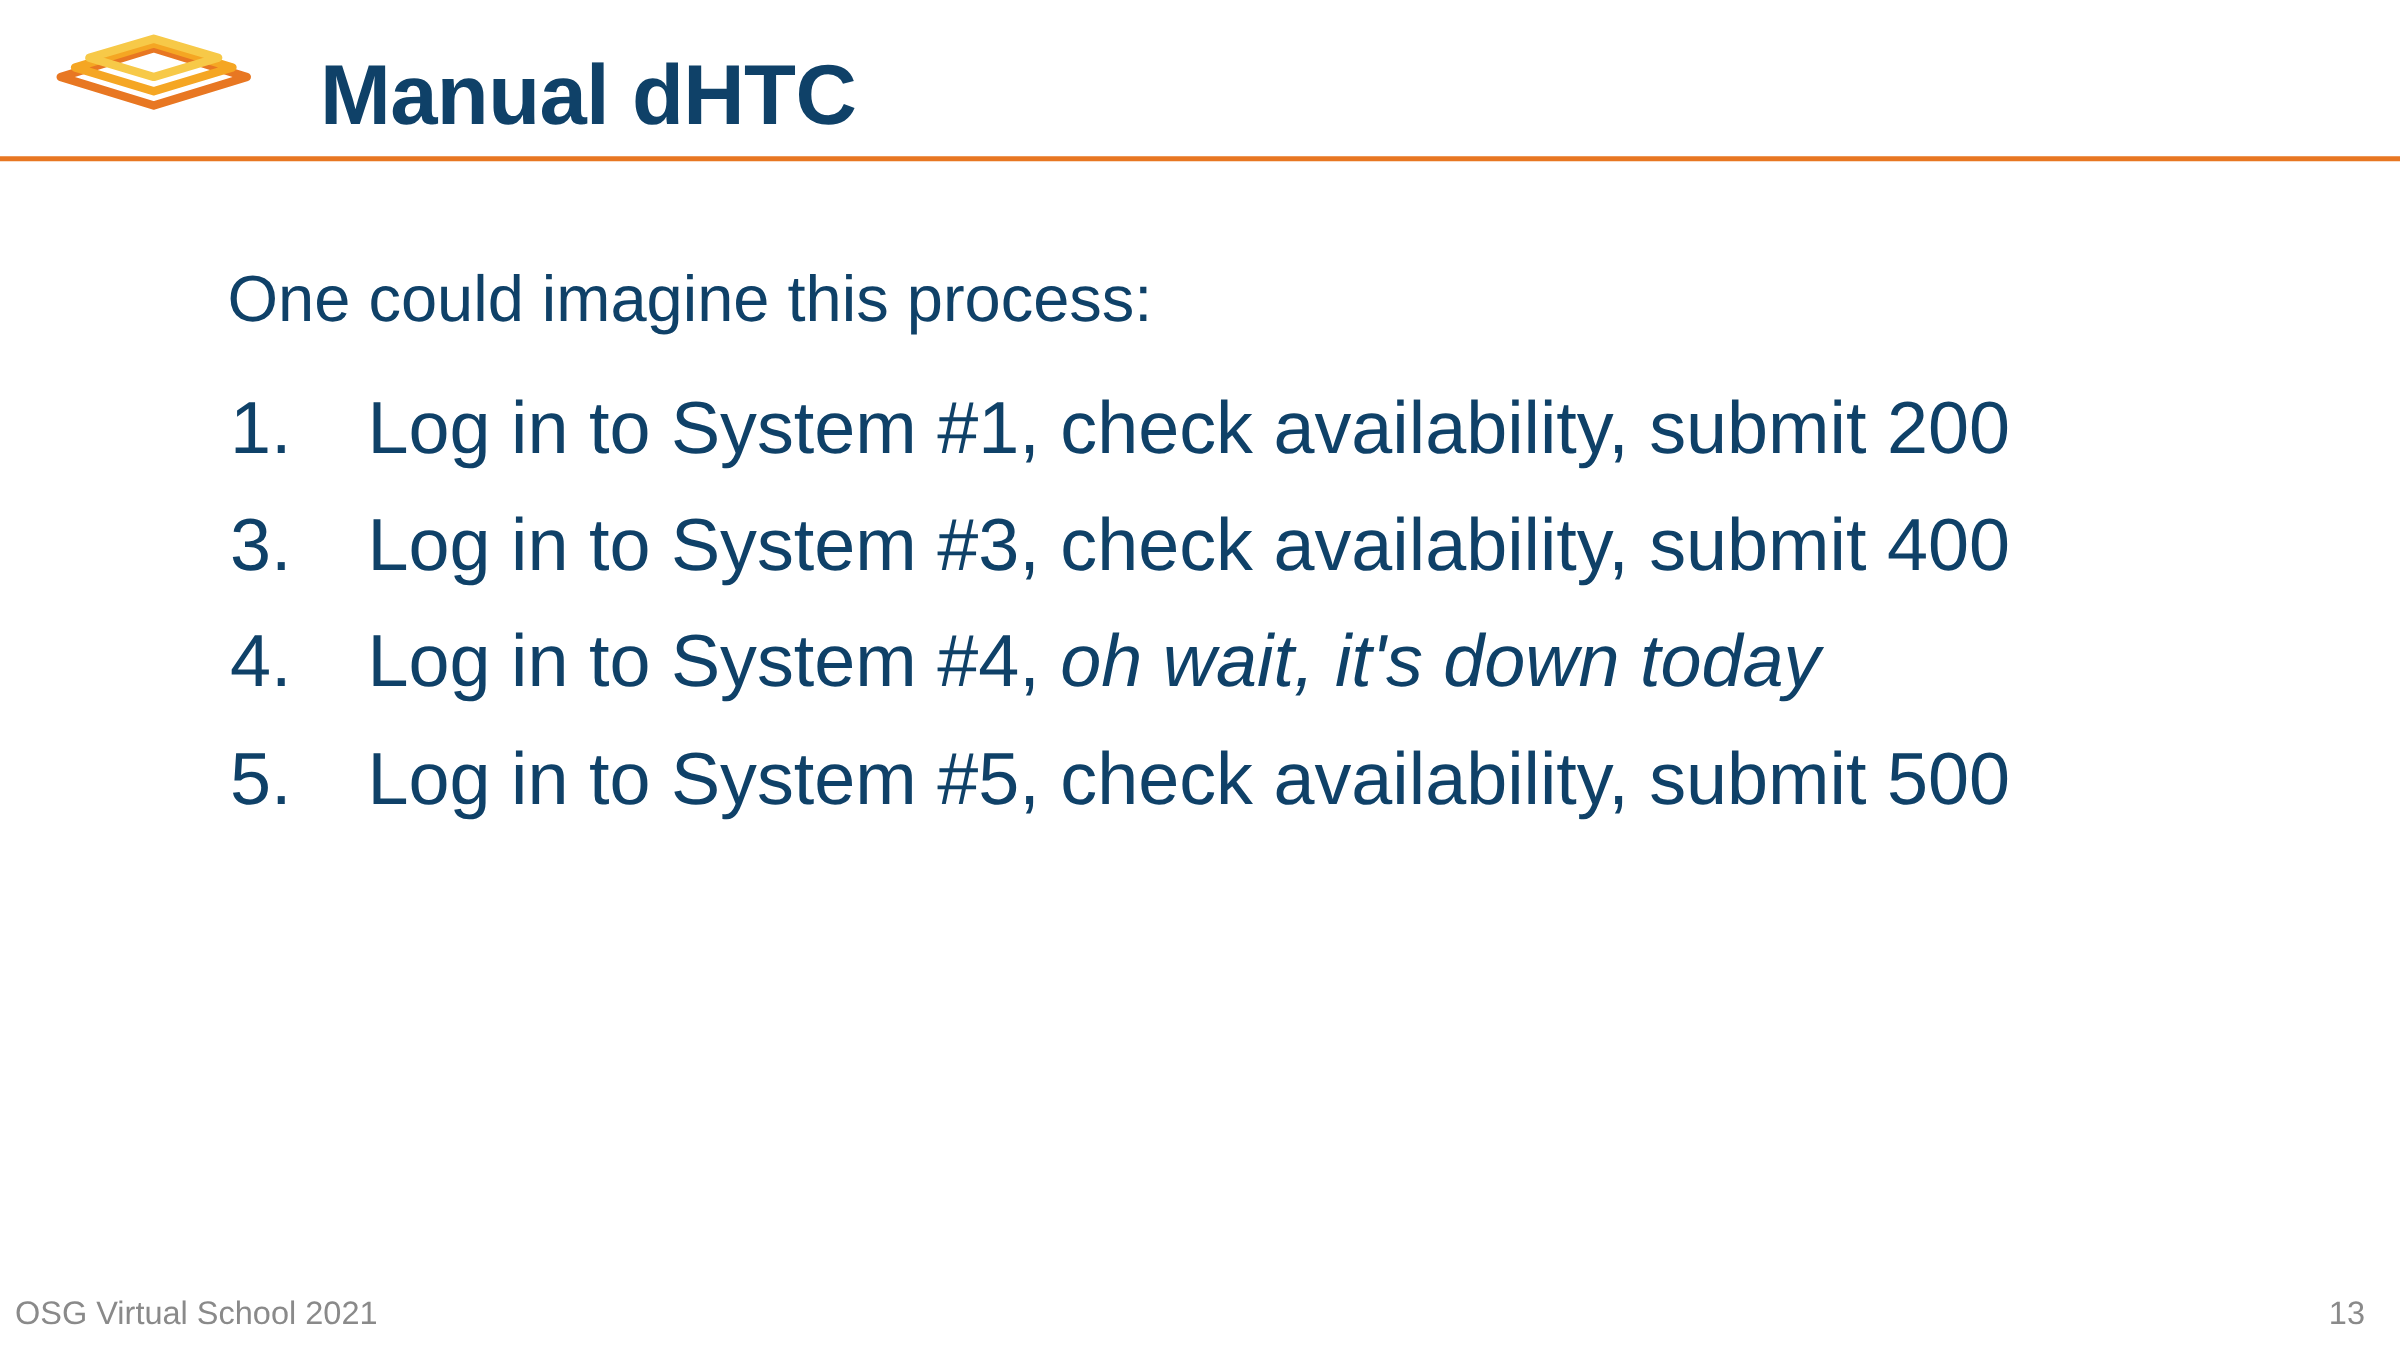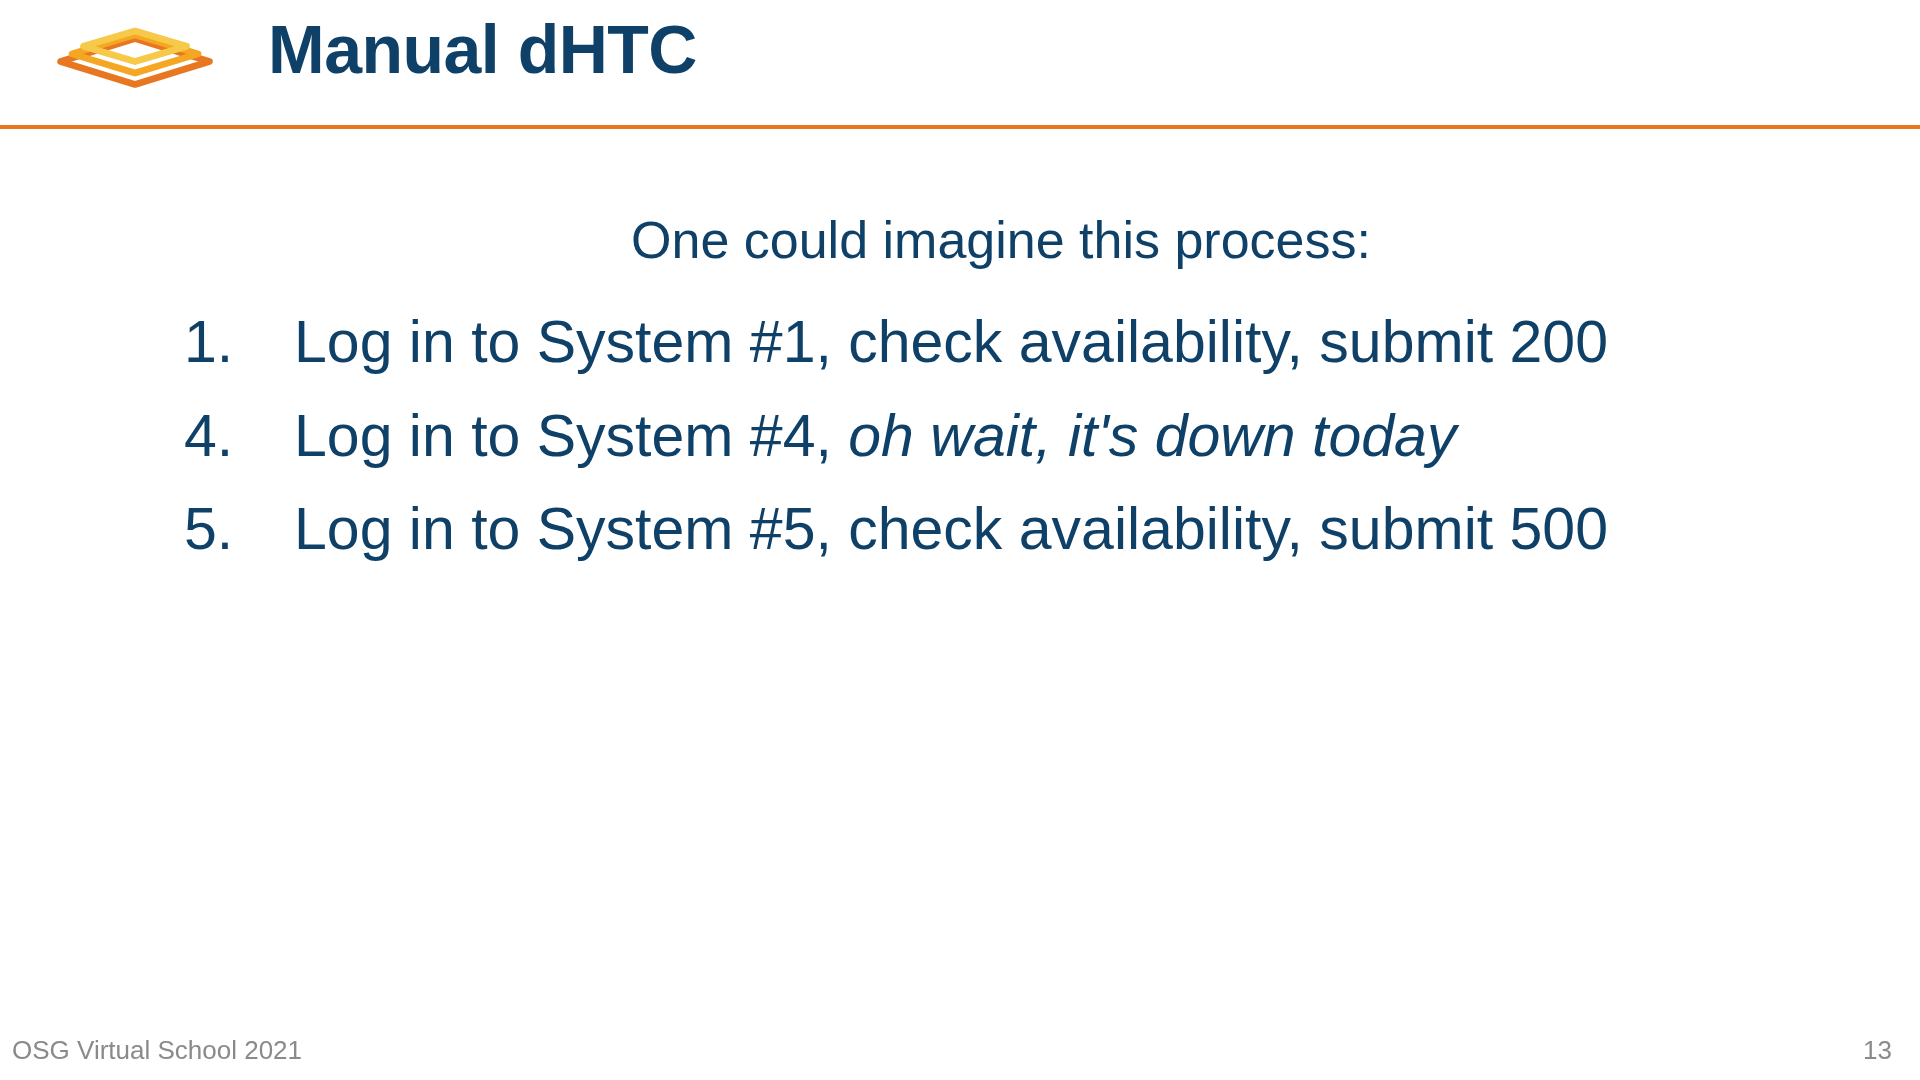--- a/index.html
+++ b/index.html
@@ -1,23 +1,23 @@
 <!DOCTYPE html>
 <html><head>
   <meta charset="utf-8">
   <style>
     * { margin: 0; padding: 0; box-sizing: border-box; }
     html, body { width: 1920px; height: 1080px; background: #fff; font-family: Arial, Helvetica, sans-serif; overflow: hidden; }
     .slide { position: relative; width: 1920px; height: 1080px; }
-    .header { display: flex; align-items: flex-start; padding: 10px 0 0 20px; }
+    .header { display: flex; align-items: flex-end; padding: 10px 0 0 8px; }
     .logo { width: 230px; height: 105px; display: flex; align-items: center; justify-content: center; }
     .title { font-size: 68px; font-weight: bold; color: #0f4168; margin-left: 18px; letter-spacing: -0.5px; }
     .divider { position: absolute; left: 0; right: 0; top: 125px; height: 4px; background: #e87722; }
     .body { position: absolute; left: 182px; top: 210px; right: 100px; color: #0f4168; }
-    .intro { font-size: 52px; font-weight: 400; margin-bottom: 30px; text-align: center; }
+    .intro { font-size: 52px; font-weight: 400; margin-bottom: 30px; }
     .list { list-style: none; }
     .list li { font-size: 59px; line-height: 1.45; margin-bottom: 8px; padding-left: 118px; text-indent: -58px; }
     .list li .num { display: inline-block; min-width: 52px; }
     .italic { font-style: italic; }
     .footer { position: absolute; left: 0; right: 0; bottom: 14px; display: flex; justify-content: space-between; padding: 0 28px 0 12px; color: #8a8a8a; font-size: 26px; }
     .footer-center { position: absolute; left: 50%; transform: translateX(-50%); }
   </style>
 </head>
 <body>
 
@@ -38,20 +38,23 @@
 
   <div class="divider"></div>
 
   <div class="body">
     <div class="intro">One could imagine this process:</div>
     <ol class="list">
       <li>
         <span class="num">1.</span><span>Log in to System #1, check availability, submit 200</span><span class="italic"></span><span></span>
       </li>
       <li>
+        <span class="num">3.</span><span>Log in to System #3, check availability, submit 400</span><span class="italic"></span><span></span>
+      </li>
+      <li>
         <span class="num">4.</span><span>Log in to System #4, </span><span class="italic">oh wait, it's down today</span><span></span>
       </li>
       <li>
         <span class="num">5.</span><span>Log in to System #5, check availability, submit 500</span><span class="italic"></span><span></span>
       </li>
     </ol>
   </div>
 
   <div class="footer">
     <span>OSG Virtual School 2021</span>

